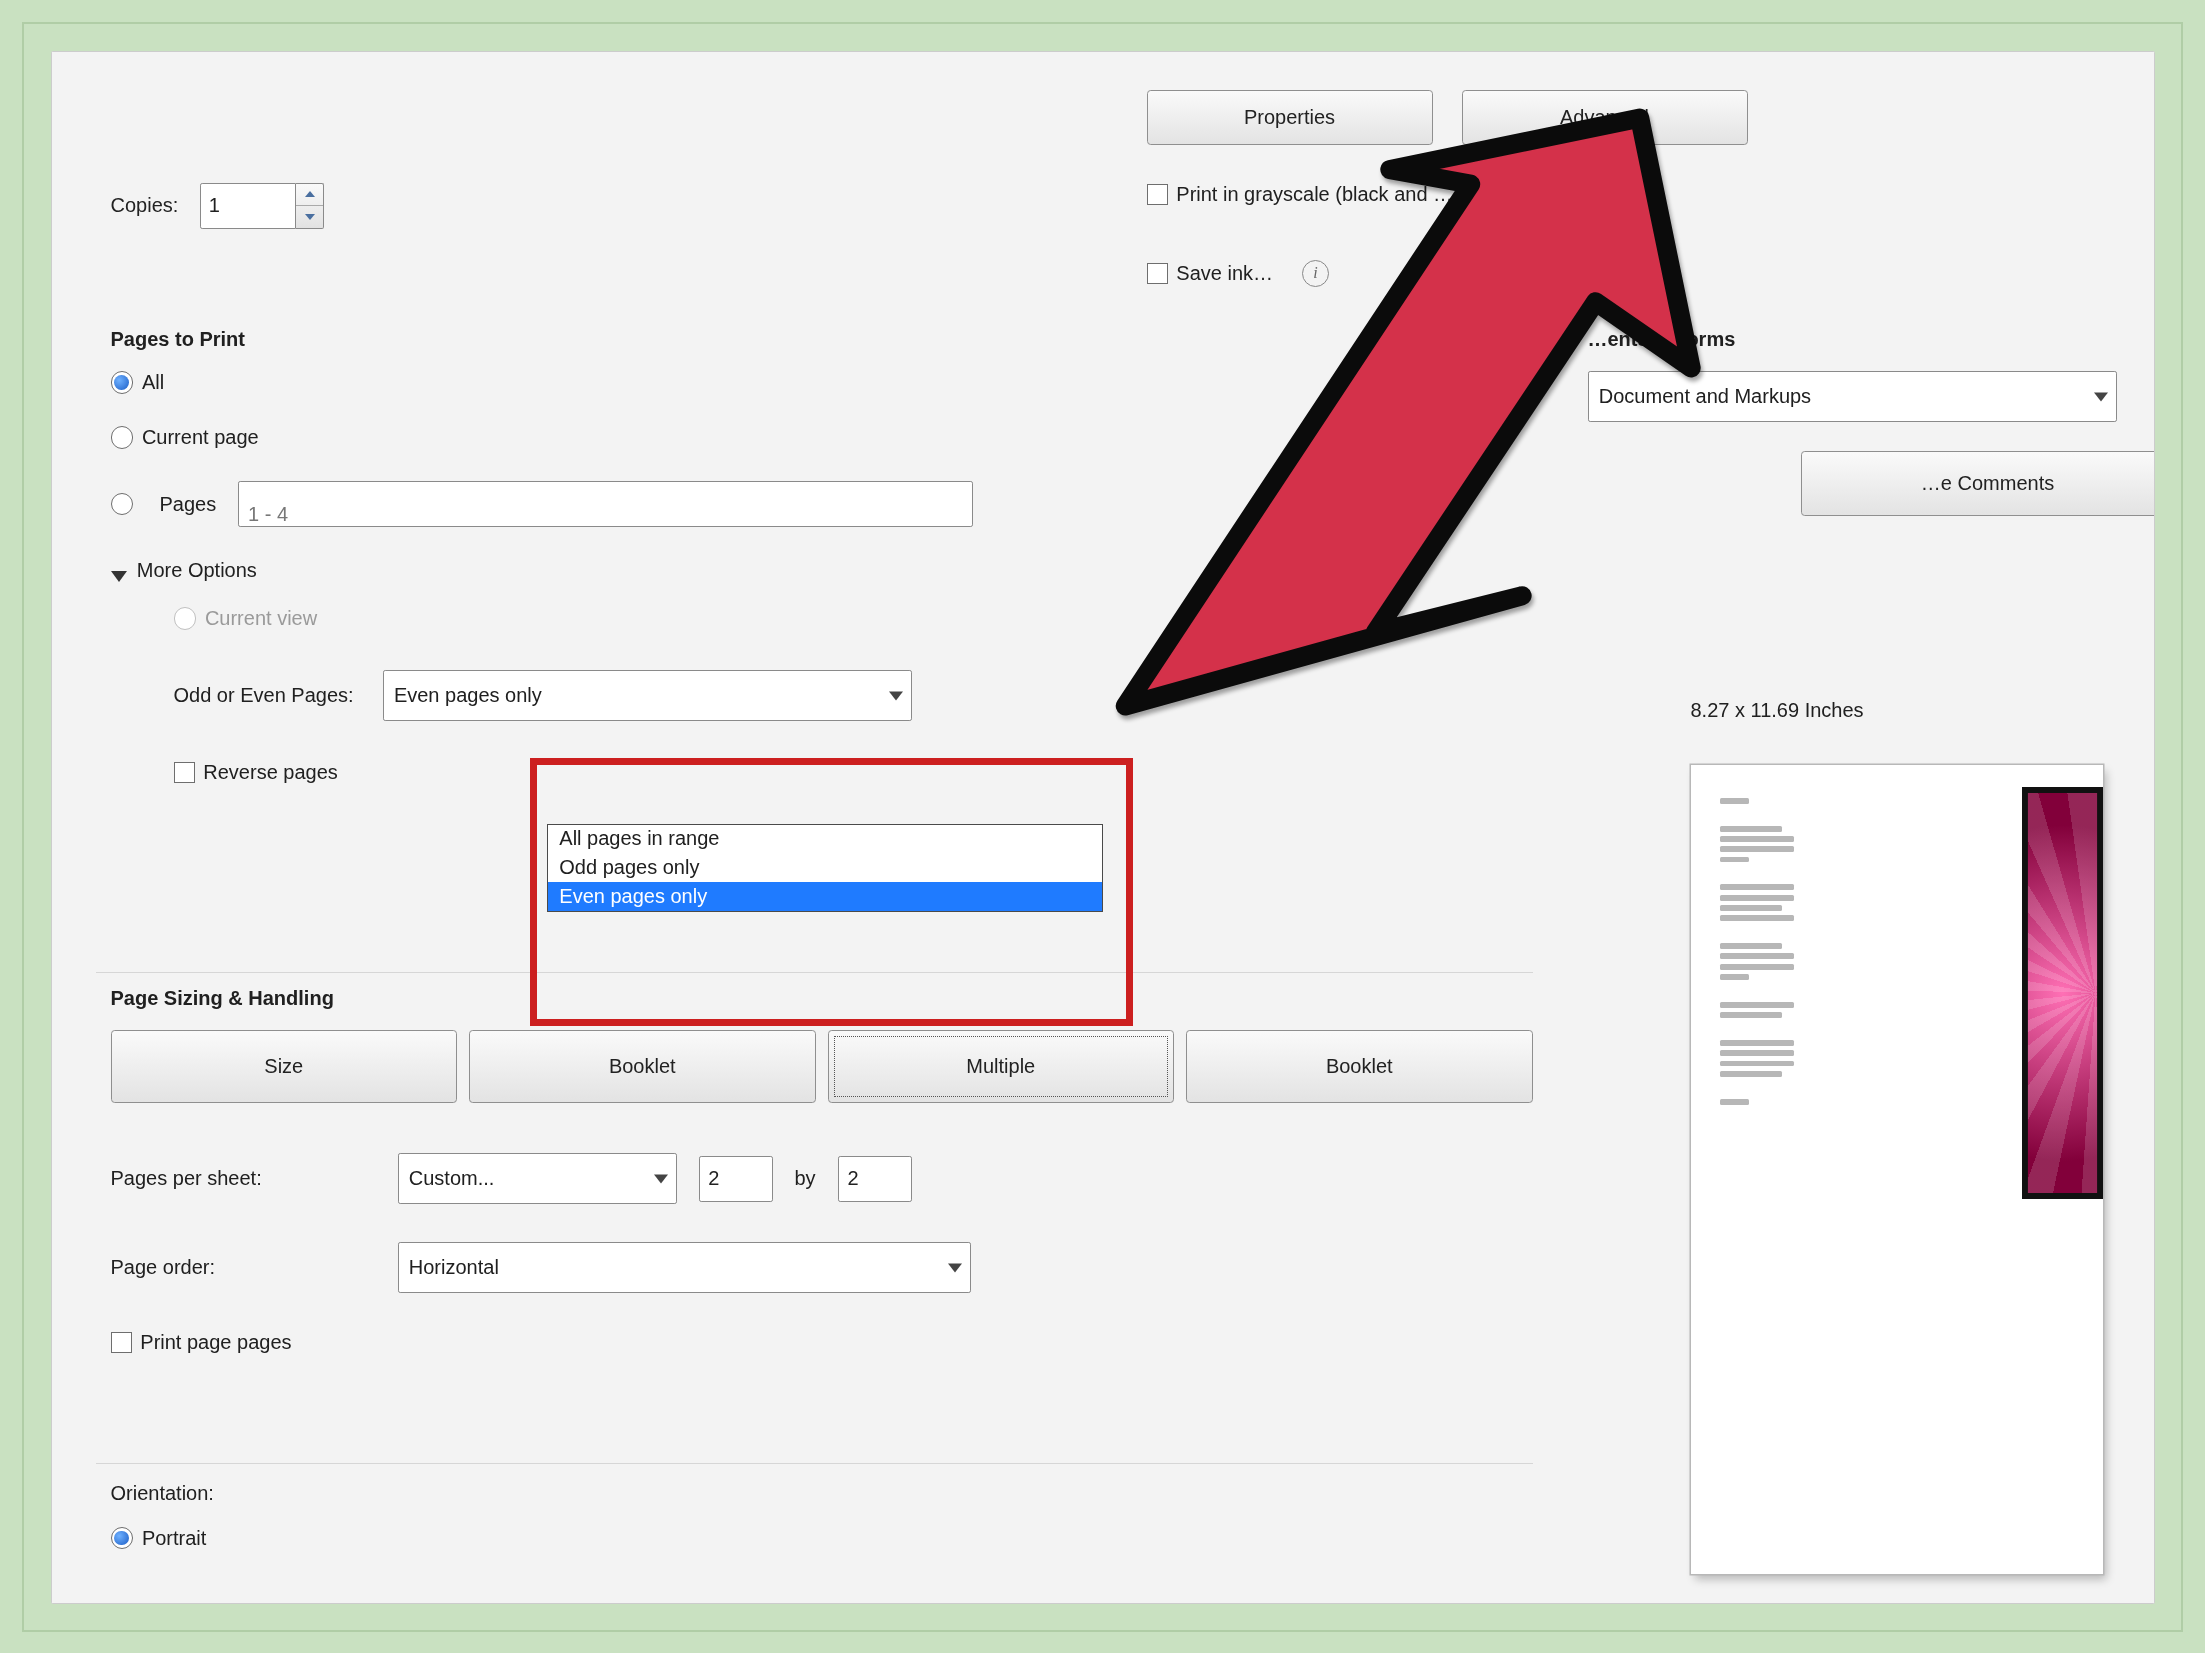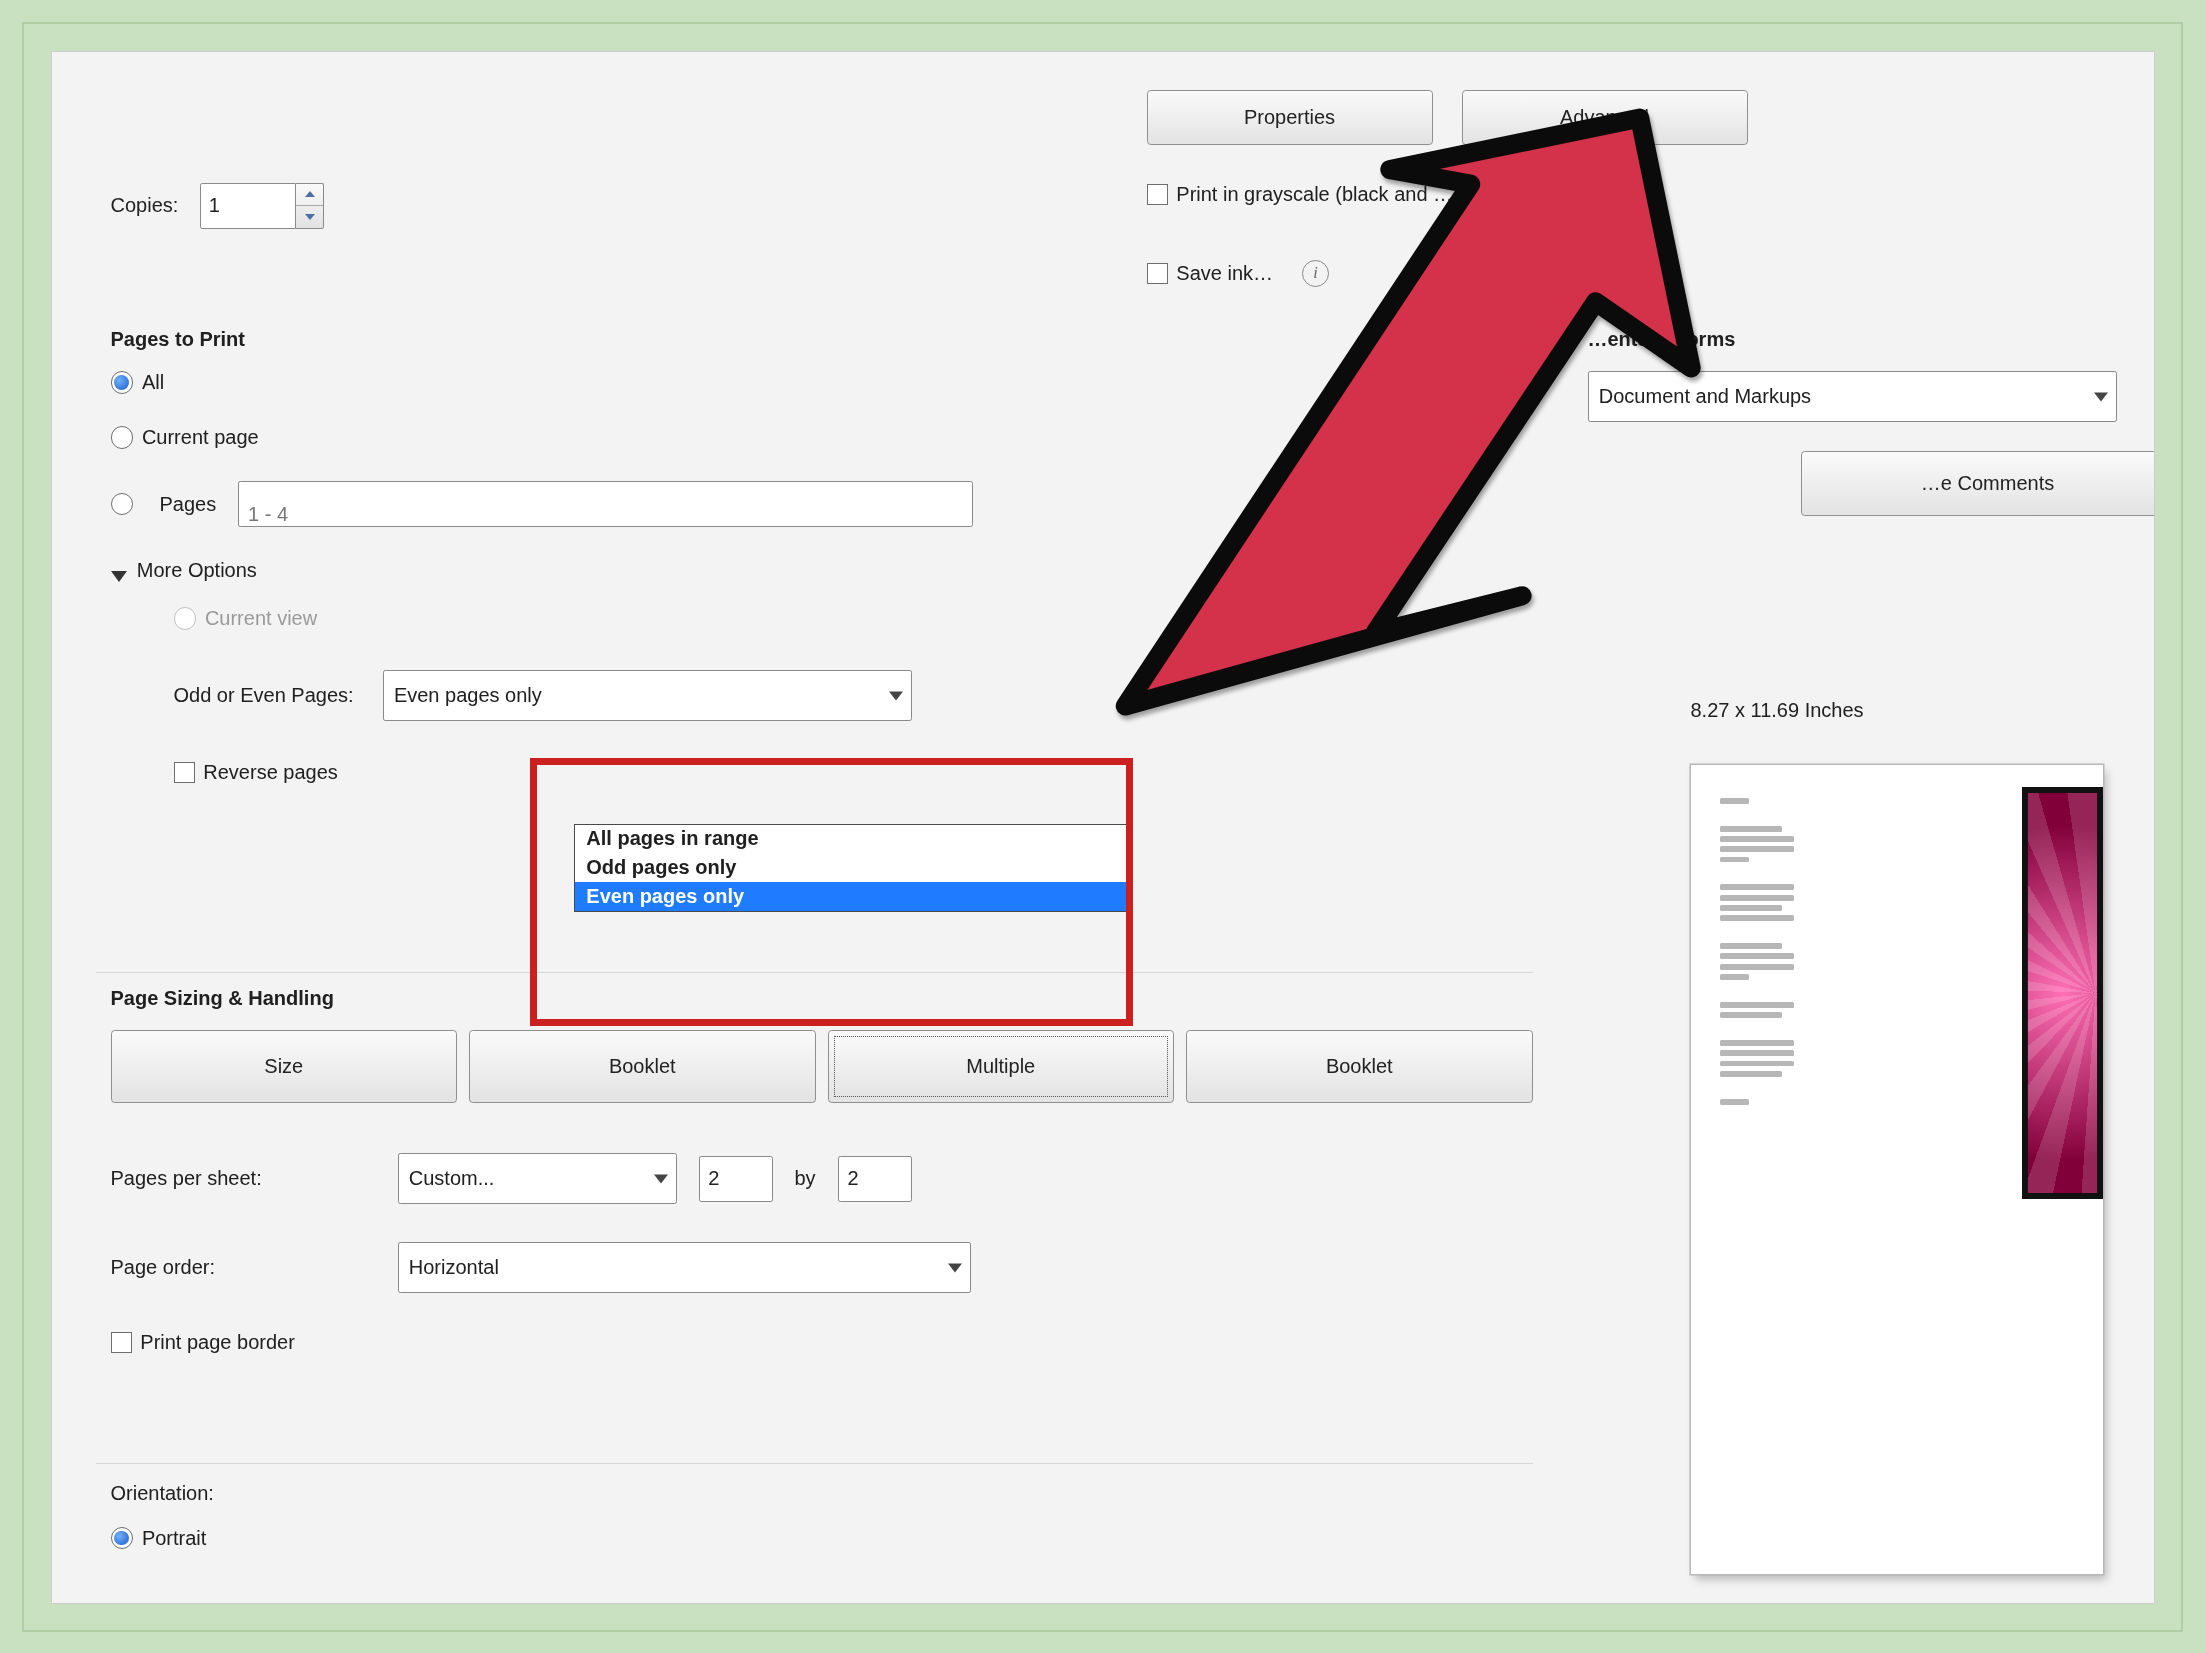--- a/index.html
+++ b/index.html
@@ -322,21 +322,21 @@
       <div style="margin-top:38px; display:flex; align-items:center; gap:22px;">
         <span style="width:265px;">Page order:</span>
         <div class="combo" style="width:573px;">
           <span>Horizontal</span>
           <span class="arrow"></span>
         </div>
       </div>
 
       <div style="margin-top:38px; display:flex; align-items:center;">
         <span class="checkbox"></span>
-        <span>Print page border</span>
+        <span>Print page pages</span>
       </div>
     </div>
 
     <hr class="hr" style="position:absolute; left:44px; top:1411px; width:1437px;">
 
     <div style="position:absolute; left:59px; top:1430px;">
       <div>Orientation:</div>
       <div style="margin-top:22px; display:flex; align-items:center;">
         <span class="radio checked"></span>
         <span>Portrait</span>
@@ -385,21 +385,21 @@
         <div class="fake-gap"></div>
         <div class="fake-line short"></div>
       </div>
       <div class="sunburst" style="right:0; top:22px; width:81px; height:412px;">
 
         <div style="position:absolute; left:-147px; top:-147px; width:441px; height:706px; background: repeating-conic-gradient(from 0deg at 50% 50%, rgba(255,255,255,.15) 0deg 8deg, transparent 8deg 16deg);"></div>
         <div style="position:absolute; inset:0; box-shadow: inset 0 0 0 5.9px #111;"></div>
       </div>
     </div>
 
-    <div class="dd-list" style="left:522px; top:772px; width:556px;font-weight:bold;">
+    <div class="dd-list" style="left:495px; top:772px; width:556px;">
       <div class="dd-item">All pages in range</div>
       <div class="dd-item">Odd pages only</div>
       <div class="dd-item selected">Even pages only</div>
     </div>
     <div class="hl-box" style="left:478px; top:706px; width:603px; height:268px;"></div>
 
     <svg class="big-arrow" style="left:1029px; top:44px;" width="772" height="632" viewBox="0 0 1050 860">
       <path d="M 60 830
                L 530 120
                L 420 100

